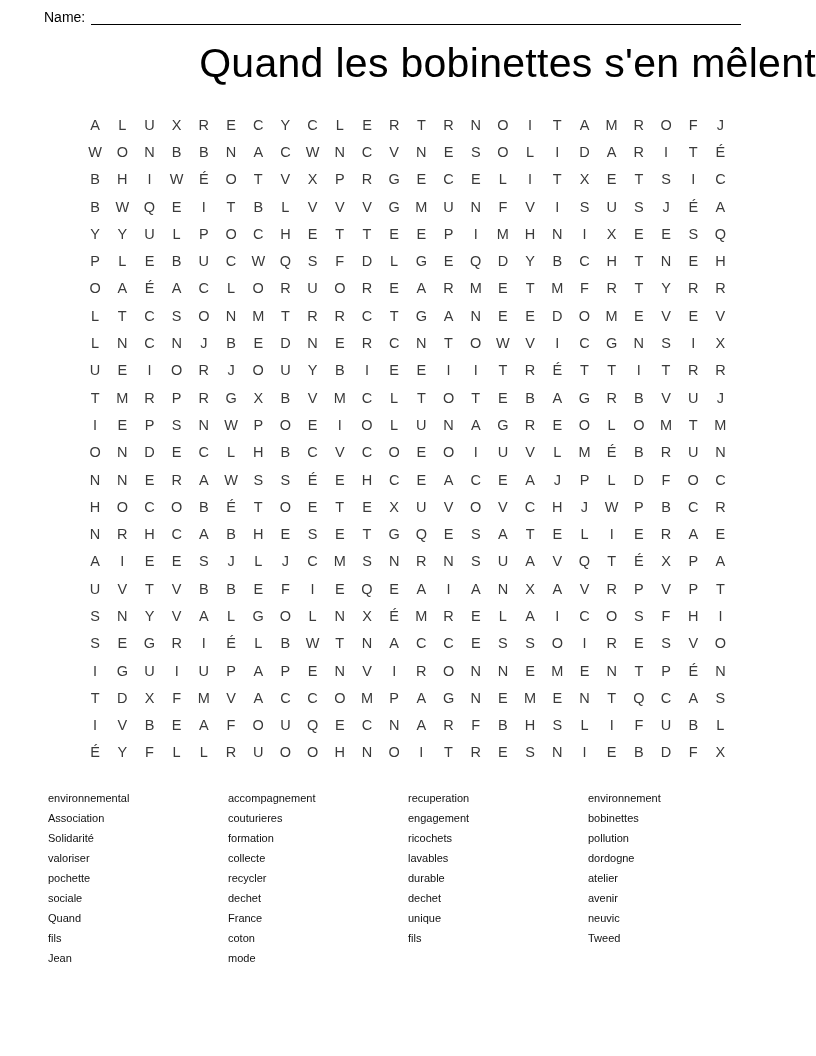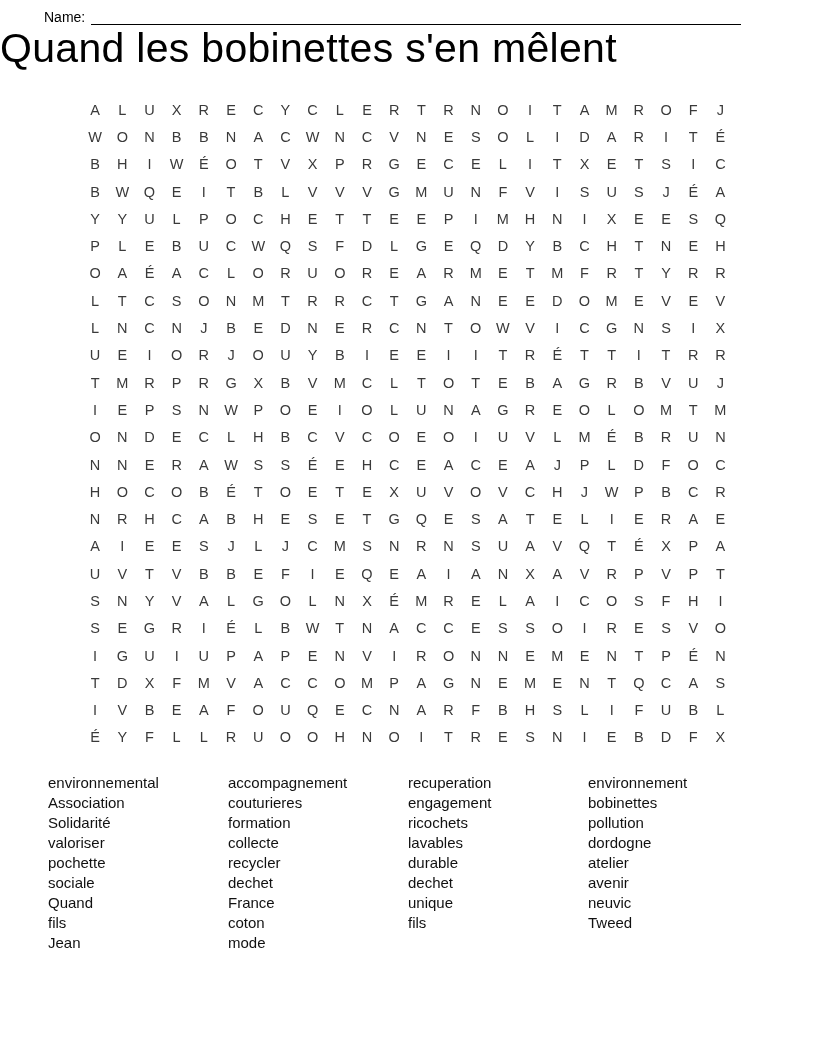--- a/index.html
+++ b/index.html
@@ -28,44 +28,45 @@
   .name-label { white-space: nowrap; }
   .name-line {
     flex: 1;
     border-bottom: 1.4px solid #000;
     margin-left: 6px;
     height: 14px;
     transform: translateY(3px);
   }
 
   .page-title {
-    text-align: left;
+    text-align: right;
     font-size: 41px;
     font-weight: 400;
+    margin-top: 15px;
     letter-spacing: 0.3px;
   }
 
   .grid {
     margin: 24px auto 0;
     width: 653px;
   }
   .grid-row { display: flex; height: 27.3px; }
   .grid-cell {
     width: 27.2px;
     display: flex;
     align-items: center;
     justify-content: center;
     font-size: 14.5px;
     color: var(--grid-letter-color);
   }
 
   .word-list {
     display: flex;
     margin: 22px 48px 0;
-    font-size: 15px;
+    font-size: 11px;
   }
   .word-column { flex: 1; }
   .word-item { line-height: 20px; color: #111; }
 </style>
 </head>
 <body>
 
 <div class="page">
 
   <div class="name-row">

